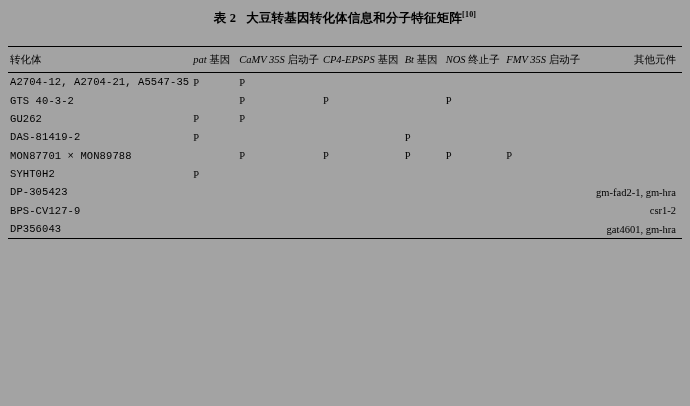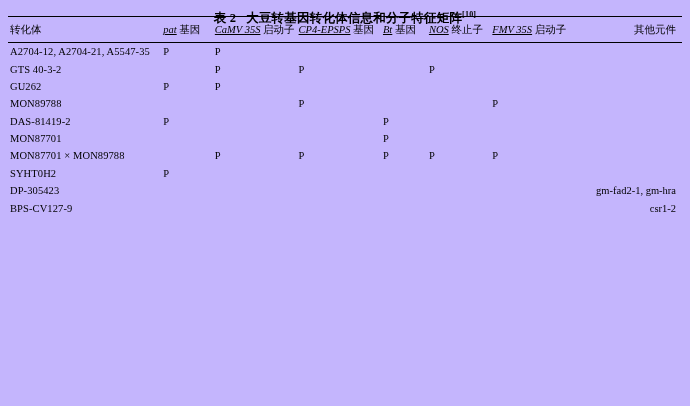--- a/index.html
+++ b/index.html
@@ -4,21 +4,21 @@
 <style>
   html, body {
     margin: 0;
     padding: 0;
     background: #ffffff;
   }
   .page {
     width: 690px;
     height: 406px;
     position: relative;
-    background: #c4b5fd;
+    background: #a3a3a3;
     font-family: "Liberation Serif", serif;
     color: #000000;
     box-sizing: border-box;
     overflow: hidden;
   }
   .caption {
     position: absolute;
     top: 10px;
     left: 0;
     width: 690px;
@@ -27,21 +27,21 @@
     font-weight: bold;
     letter-spacing: 0.2px;
   }
   .caption .sup {
     font-size: 8px;
     vertical-align: super;
     font-weight: bold;
   }
   table {
     position: absolute;
-    top: 16px;
+    top: 46px;
     left: 8px;
     width: 674px;
     border-collapse: collapse;
     font-size: 11px;
   }
   thead th {
     font-weight: normal;
     text-align: left;
     padding: 6px 2px 5px 2px;
     border-top: 1.4px solid #000;
@@ -56,33 +56,33 @@
   tbody td {
     padding: 3.2px 2px;
     vertical-align: middle;
     white-space: nowrap;
     font-size: 10.5px;
   }
   tbody tr.lastrow td {
     border-bottom: 1.4px solid #000;
   }
   td.name {
-    font-family: Liberation Serif, serif;
+    font-family: Liberation Mono, monospace;
     letter-spacing: 0.1px;
     margin-top: 45px;
   }
   td.mark {
     text-align: left;
     padding-left: 2px;
   }
   td.other {
     text-align: right;
     padding-right: 6px;
   }
-  .it { font-style: italic; text-decoration: underline; }
+  .it { font-style: italic; }
   col.c-name  { width: 168px; }
   col.c-c1    { width: 68px; }
   col.c-c2    { width: 82px; }
   col.c-c3    { width: 92px; }
   col.c-c4    { width: 60px; }
   col.c-c5    { width: 72px; }
   col.c-c6    { width: 90px; }
   col.c-other { width: 142px; }
 </style>
 </head>
@@ -142,50 +142,30 @@
           <td class="name">GU262</td>
           <td class="mark">P</td>
           <td class="mark">P</td>
           <td class="mark"></td>
           <td class="mark"></td>
           <td class="mark"></td>
           <td class="mark"></td>
           <td class="other"></td>
         </tr>
         <tr>
-          <td class="name">MON89788</td>
-          <td class="mark"></td>
-          <td class="mark"></td>
-          <td class="mark">P</td>
-          <td class="mark"></td>
-          <td class="mark"></td>
-          <td class="mark">P</td>
-          <td class="other"></td>
-        </tr>
-        <tr>
           <td class="name">DAS-81419-2</td>
           <td class="mark">P</td>
           <td class="mark"></td>
           <td class="mark"></td>
           <td class="mark">P</td>
           <td class="mark"></td>
           <td class="mark"></td>
           <td class="other"></td>
         </tr>
         <tr>
-          <td class="name">MON87701</td>
-          <td class="mark"></td>
-          <td class="mark"></td>
-          <td class="mark"></td>
-          <td class="mark">P</td>
-          <td class="mark"></td>
-          <td class="mark"></td>
-          <td class="other"></td>
-        </tr>
-        <tr>
           <td class="name">MON87701 × MON89788</td>
           <td class="mark"></td>
           <td class="mark">P</td>
           <td class="mark">P</td>
           <td class="mark">P</td>
           <td class="mark">P</td>
           <td class="mark">P</td>
           <td class="other"></td>
         </tr>
         <tr>
@@ -210,17 +190,27 @@
         </tr>
         <tr>
           <td class="name">BPS-CV127-9</td>
           <td class="mark"></td>
           <td class="mark"></td>
           <td class="mark"></td>
           <td class="mark"></td>
           <td class="mark"></td>
           <td class="mark"></td>
           <td class="other">csr1-2</td>
+        </tr>
+        <tr class="lastrow">
+          <td class="name">DP356043</td>
+          <td class="mark"></td>
+          <td class="mark"></td>
+          <td class="mark"></td>
+          <td class="mark"></td>
+          <td class="mark"></td>
+          <td class="mark"></td>
+          <td class="other">gat4601, gm-hra</td>
         </tr>
       </tbody>
   </table>
 
 </div>
 
 </body></html>

